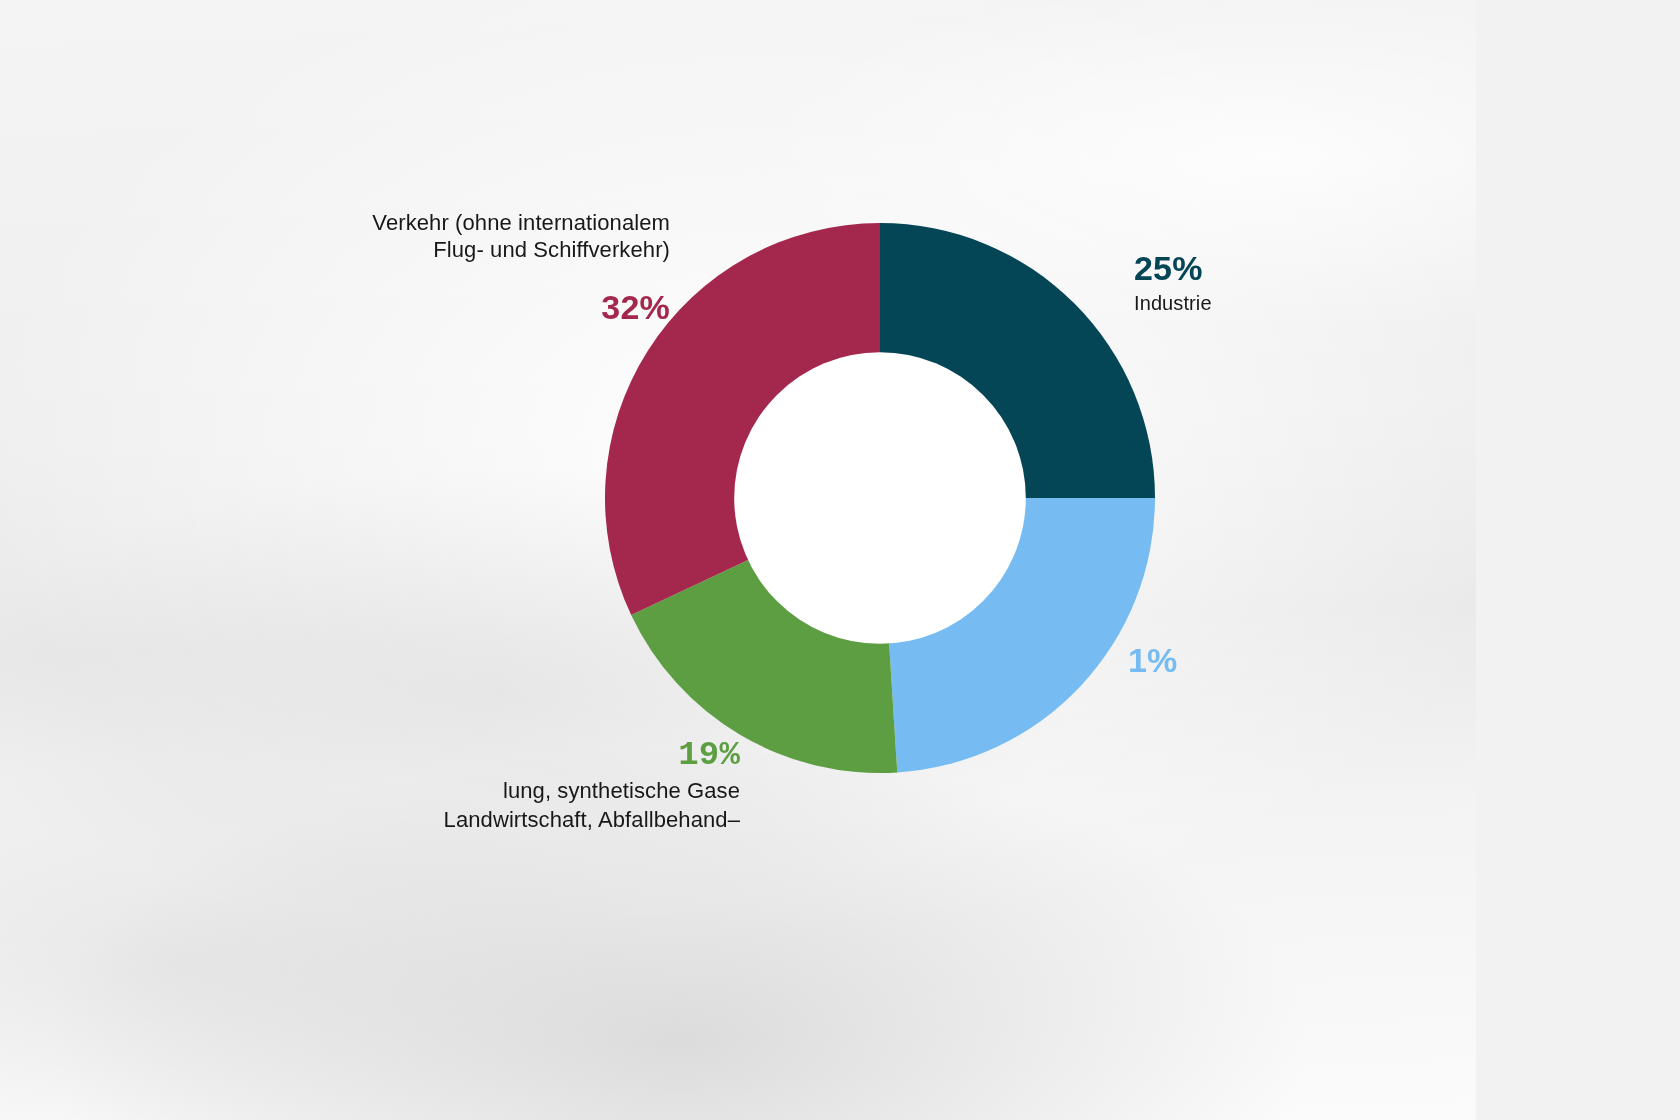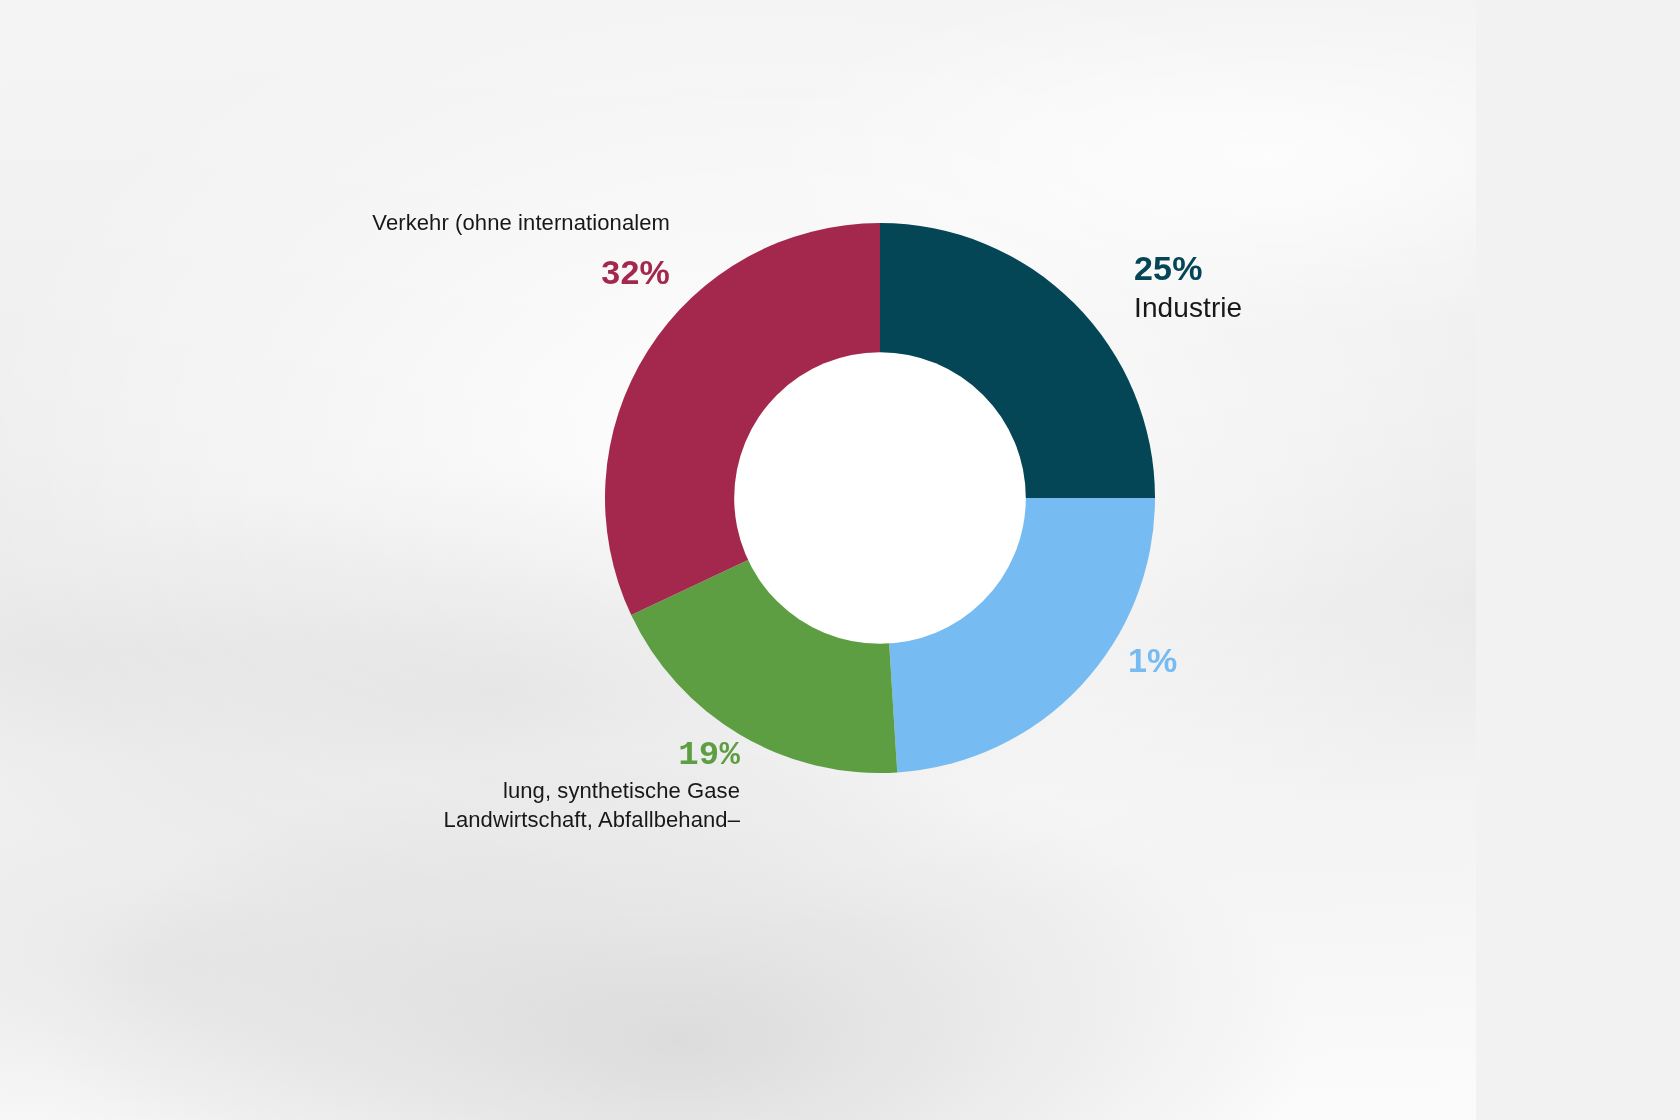--- a/index.html
+++ b/index.html
@@ -49,41 +49,41 @@
     position: absolute;
     line-height: 1.22;
     color: #1a1a1a;
   }
   .label .pct {
     font-size: 34px;
     font-weight: 700;
     letter-spacing: 0.2px;
   }
   .label .name {
-    font-size: 28px;
+    font-size: 20px;
     font-weight: 400;
     color: #18181a;
     letter-spacing: 0.1px;
   }
   .label .cat {
     font-size: 22px;
     font-weight: 400;
     color: #18181a;
     letter-spacing: 0.1px;
   }
 
   
   #label-verkehr {
     left: 250px;
     top: 210px;
     width: 420px;
     text-align: right;
   }
   #label-verkehr .cat { display: block; }
-  #label-verkehr .pct { display: block; margin-top: 15px; }
+  #label-verkehr .pct { display: block; margin-top: 23px; }
 
   
   #label-industrie {
     left: 1110px;
     top: 248px;
     width: 320px;
     text-align: left;
     margin-left: 24px;
   }
   #label-industrie .pct { display: block; }
@@ -123,20 +123,21 @@
           <path d="M 275 275 L 550.00 275.00 A 275 275 0 0 1 292.27 549.46 Z" fill="#76bcf2"></path>
           <path d="M 275 275 L 292.27 549.46 A 275 275 0 0 1 26.17 392.09 Z" fill="#5d9e43"></path>
           <path d="M 275 275 L 26.17 392.09 A 275 275 0 0 1 275.00 0.00 Z" fill="#a4284d"></path>
         </g>
       <circle id="donut-hole" cx="275" cy="275" r="145.8" fill="#ffffff"></circle>
     </svg>
   </div>
 
   <div class="label" id="label-verkehr">
     <span class="cat">Verkehr (ohne internationalem</span>
+    <span class="cat">Flug- und Schiffverkehr)</span>
     <span class="pct" id="pct-verkehr" style="color: rgb(164, 40, 77);">32%</span>
   </div>
 
   <div class="label" id="label-industrie">
     <span class="pct" id="pct-industrie" style="color: rgb(4, 69, 86);">25%</span>
     <span class="name">Industrie</span>
   </div>
 
   <div class="label" id="label-gebaeude">
     <span class="pct" id="pct-gebaeude" style="color: rgb(118, 188, 242);">1%</span>

